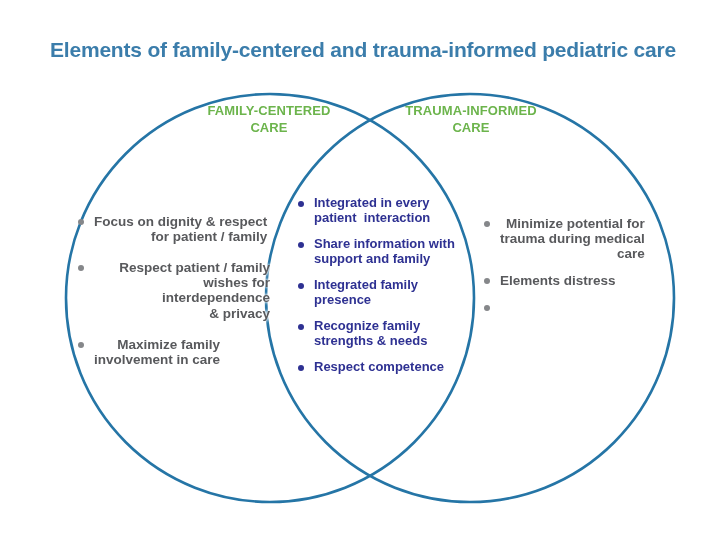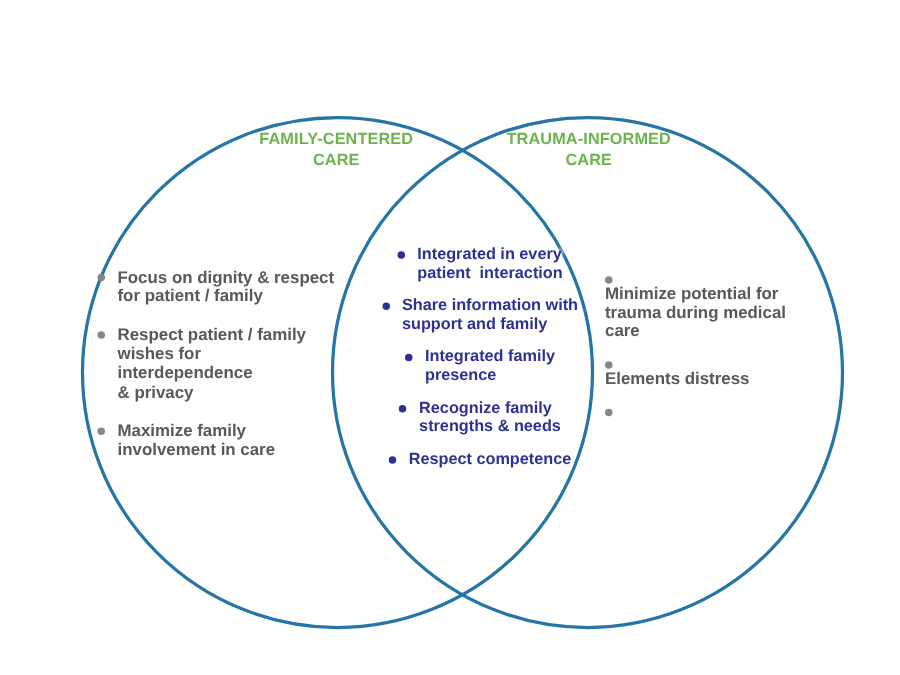--- a/index.html
+++ b/index.html
@@ -28,47 +28,48 @@
   .hdr-right{left:386px;}
   .list{position:absolute;}
   .list-left{left:78px;top:214px;width:192px;}
   .list-center{left:298px;top:196px;width:172px;}
   .list-right{left:484px;top:216px;width:202px;}
   .item{
     display:flex;
     align-items:flex-start;
   }
   .list-left .item{margin-bottom:16px;}
-  .list-center .item{margin-bottom:12px;justify-content:center;}
-  .list-right .item{margin-bottom:12px;flex-direction:column;}
+  .list-center .item{margin-bottom:12px;}
+  .list-right .item{margin-bottom:12px;}
   .bullet{
     flex:none;
     width:6px;height:6px;border-radius:50%;
     margin:5px 10px 0 0;
   }
   .txt{
     font-size:13.5px;font-weight:700;line-height:1.12;
     white-space:pre-line;
     text-shadow:0 0 3px #fff, 0 0 3px #fff, 0 0 4px #fff;
   }
   .side .bullet{background:#85878a;}
-  .side .txt{color:#58595c;}
+  .side .txt{color:#58595c;text-align:right;}
   .mid .bullet{background:#2e3192;}
   .mid .txt{color:#2e3192;font-size:13px;}
 </style>
 </head>
 <body>
 
 <div class="slide">
 
   <svg class="venn-svg" width="720" height="540" viewBox="0 0 720 540" aria-hidden="true">
     <circle cx="270" cy="298" r="204" fill="none" stroke="#2575a6" stroke-width="2.6"></circle>
     <circle cx="470" cy="298" r="204" fill="none" stroke="#2575a6" stroke-width="2.6"></circle>
   </svg>
 
+  <div class="title">Elements of family-centered and trauma-informed pediatric care</div>
 
   <div class="circle-header hdr-left">FAMILY-CENTERED
 CARE</div>
   <div class="circle-header hdr-right">TRAUMA-INFORMED
 CARE</div>
 
   <div class="list list-left side">
     <div class="item">
       <span class="bullet"></span>
       <span class="txt">Focus on dignity &amp; respect

